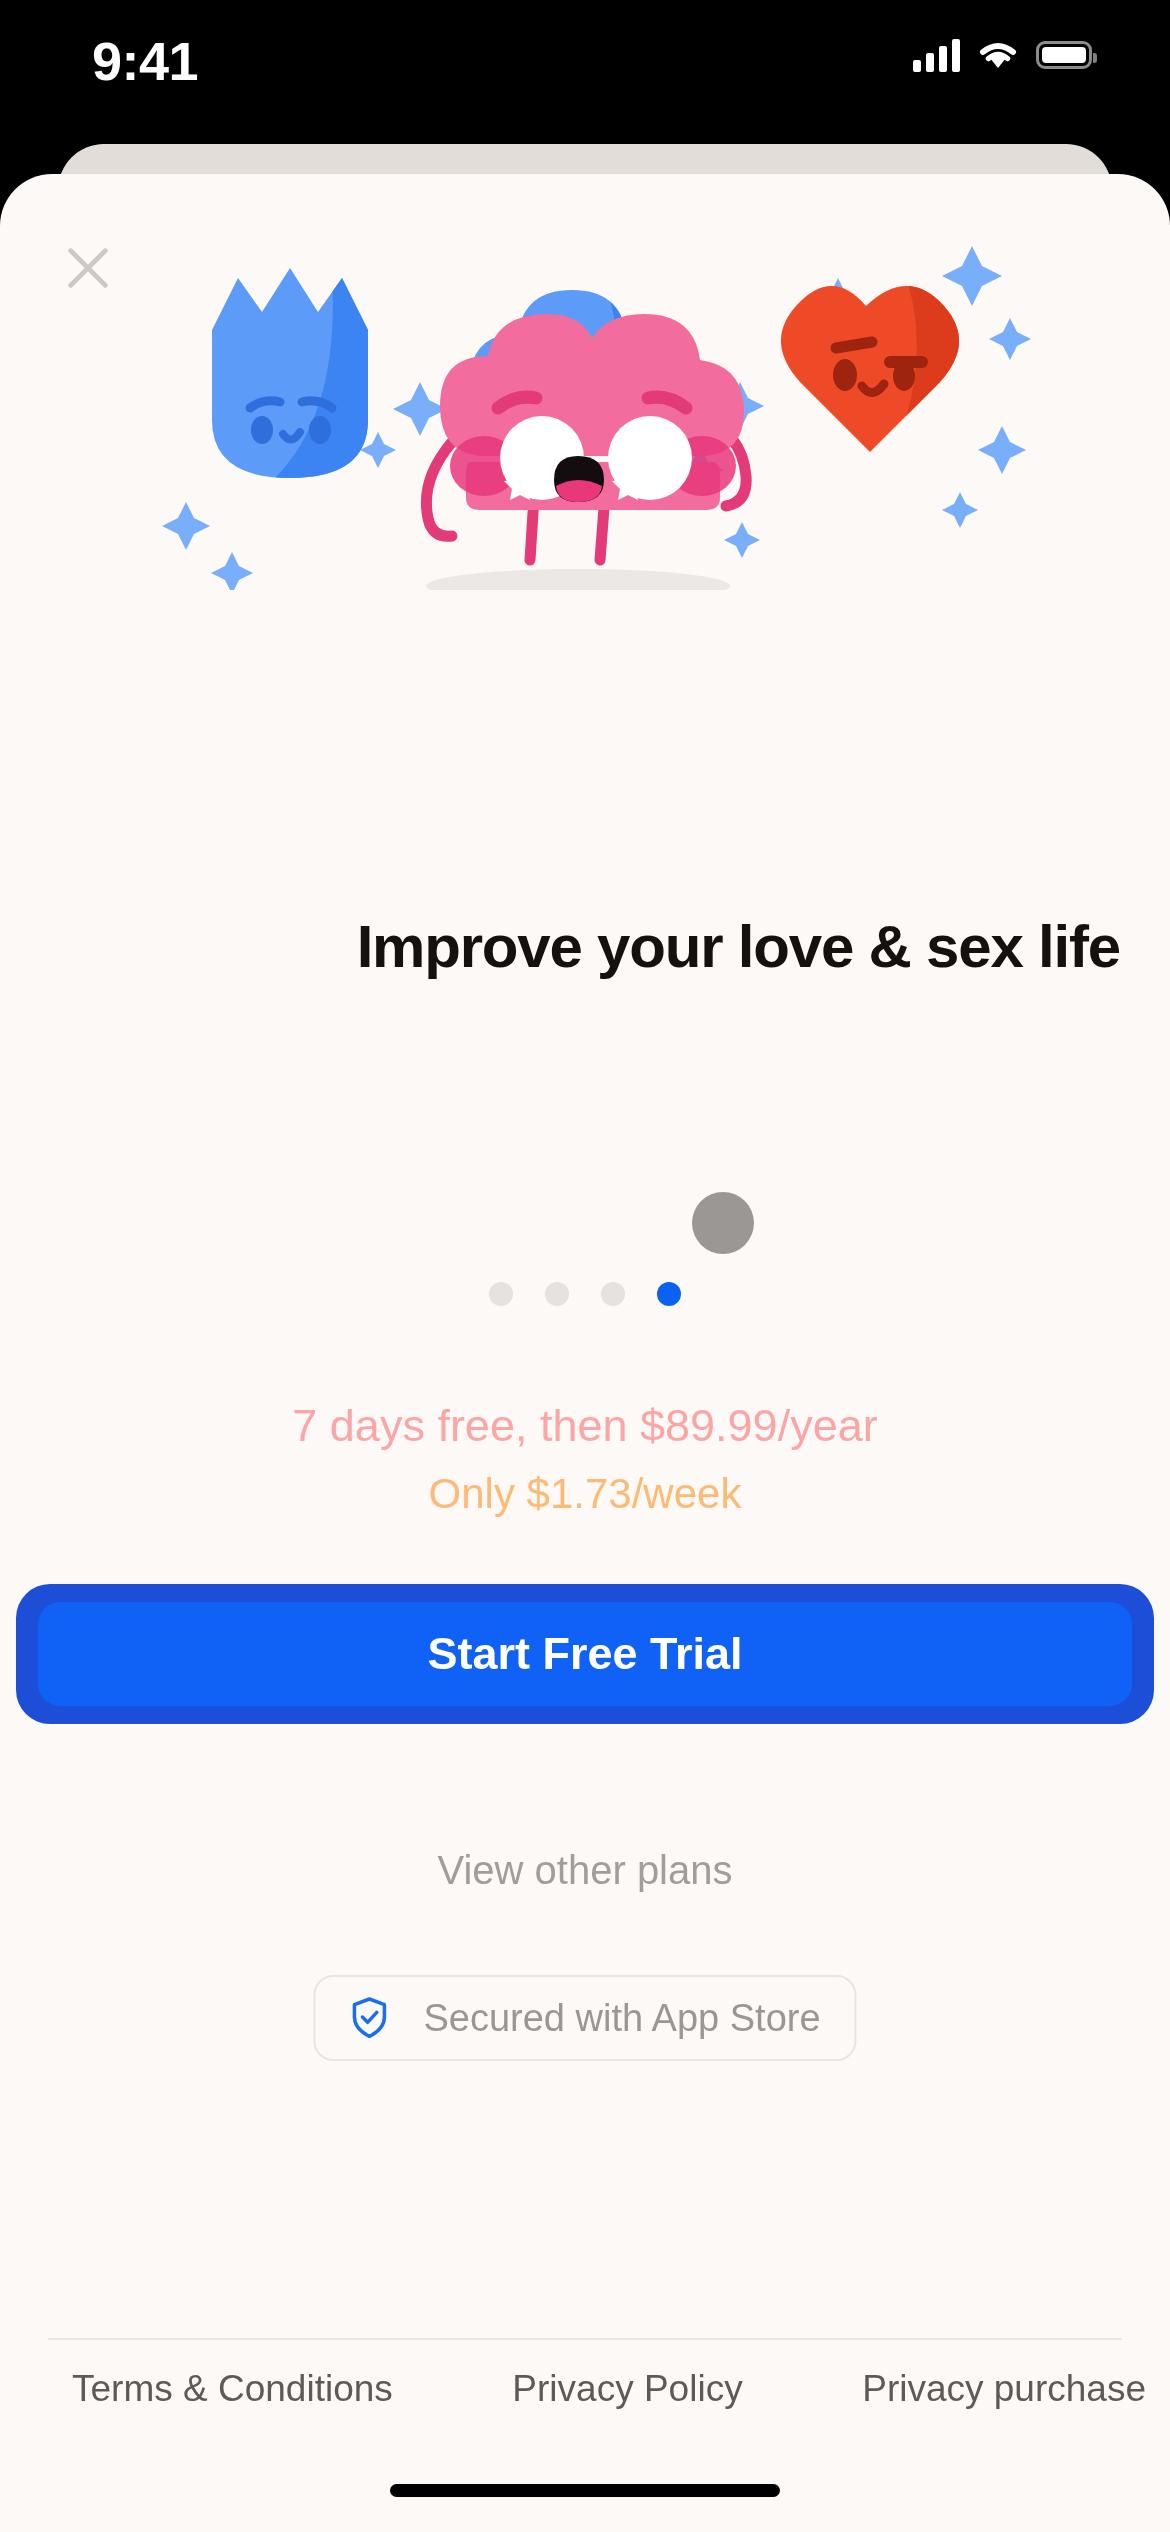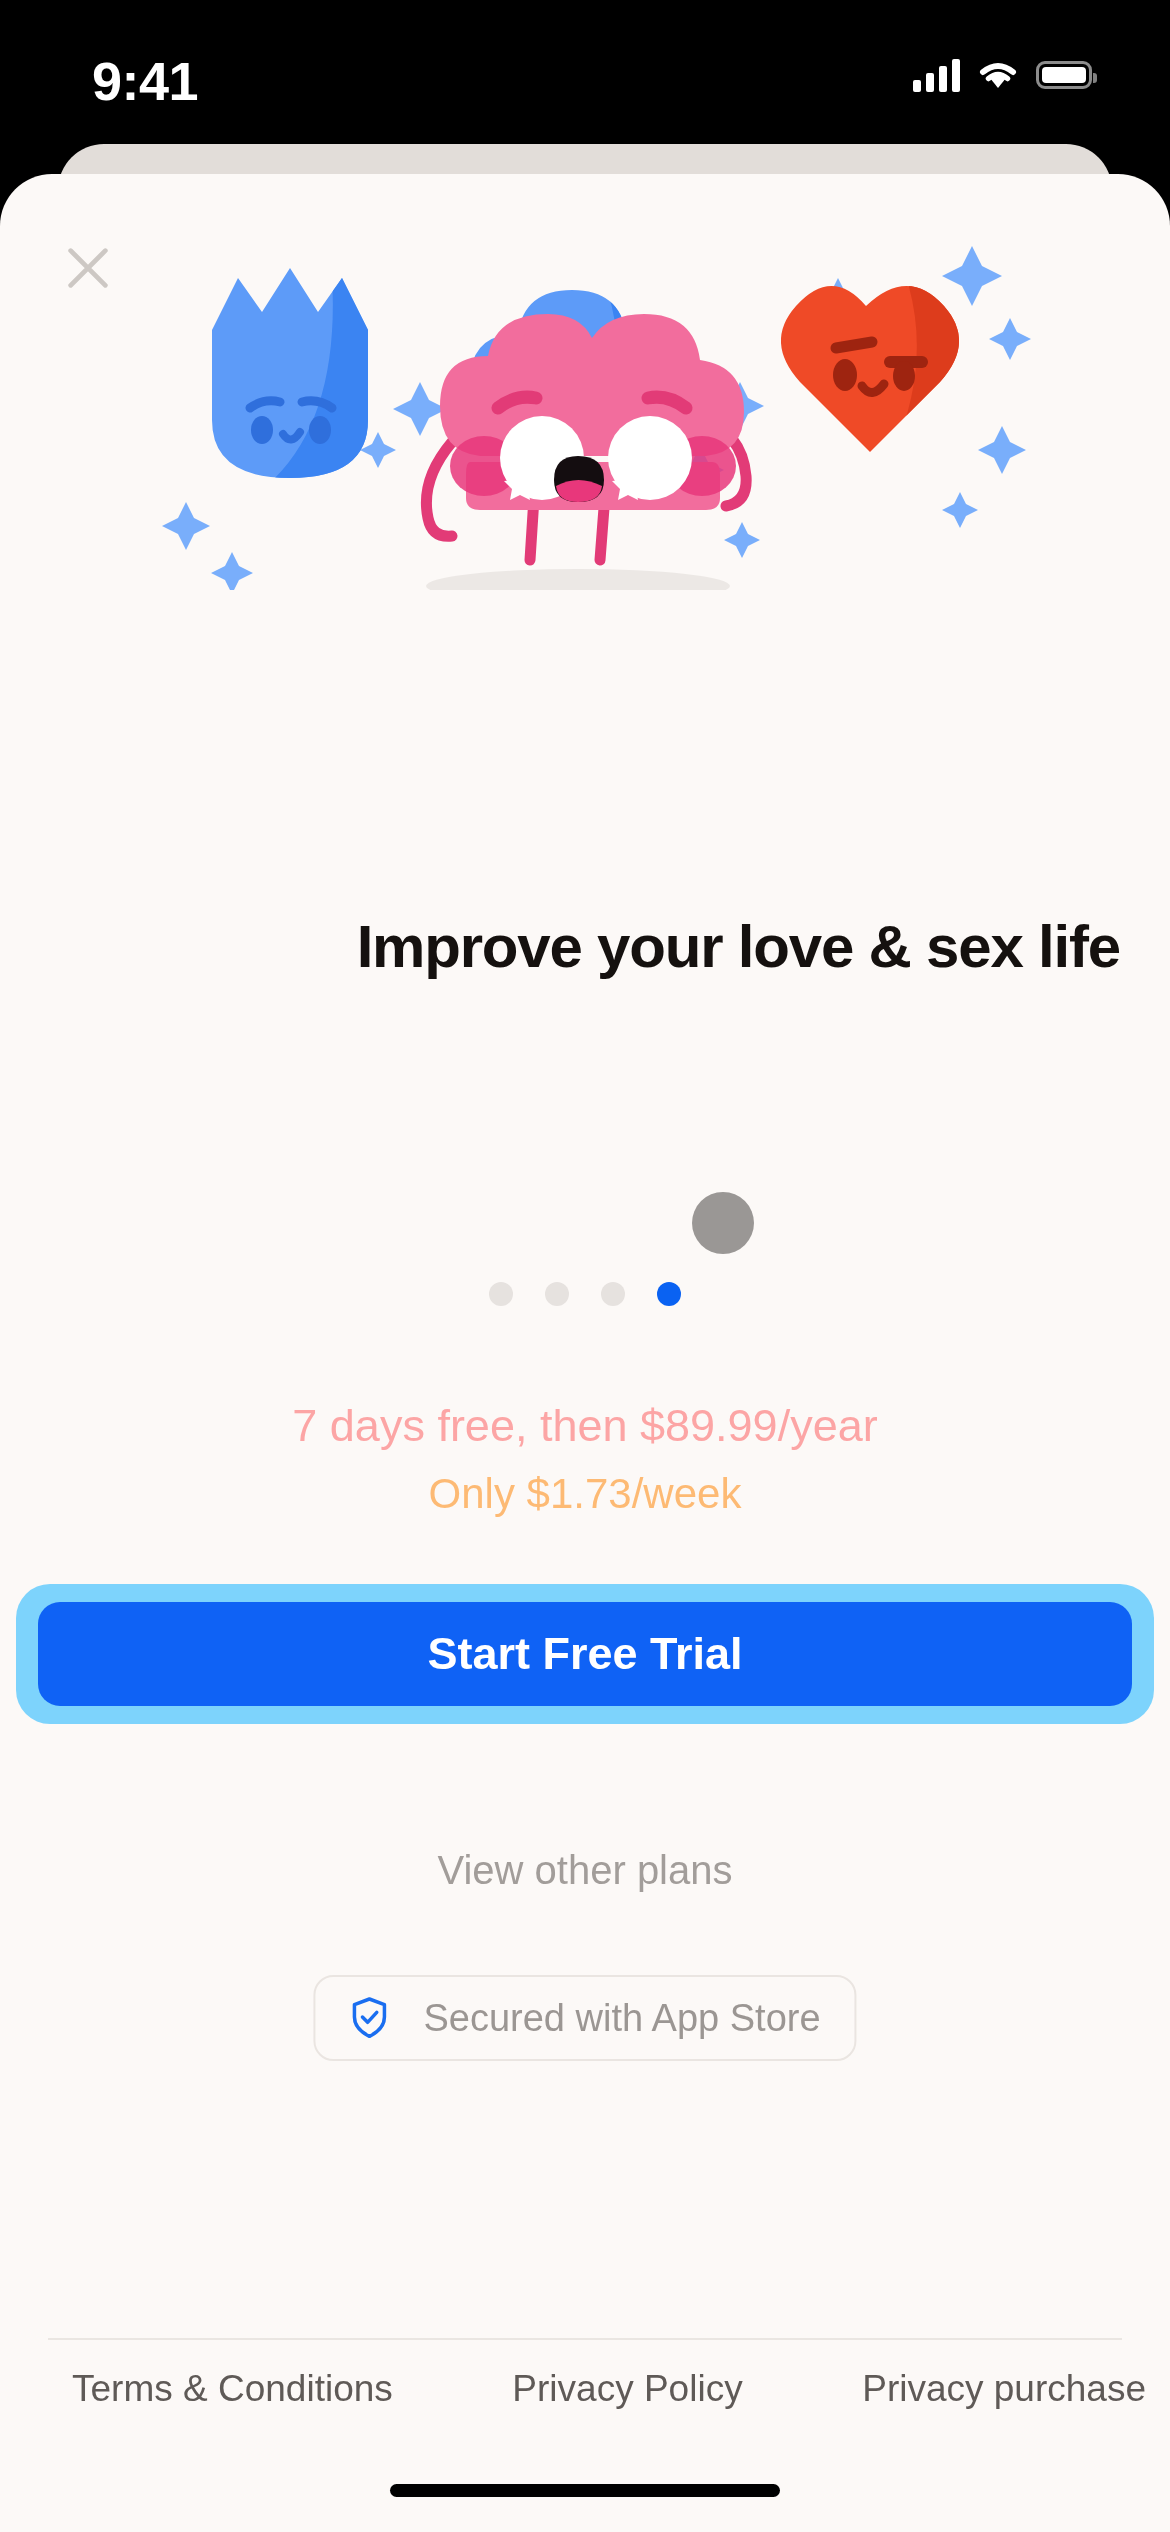--- a/index.html
+++ b/index.html
@@ -5,21 +5,21 @@
   * { margin:0; padding:0; box-sizing:border-box; }
   html, body {
     width:1170px; height:2532px;
     background:#000;
     font-family:"Liberation Sans", sans-serif;
     overflow:hidden;
   }
   #screen { position:relative; width:1170px; height:2532px; background:#000; overflow:hidden; }
 
   
-  .statusbar { position:absolute; top:0; left:0; width:1170px; height:140px; z-index:40;margin-top:20px; }
+  .statusbar { position:absolute; top:0; left:0; width:1170px; height:140px; z-index:40; }
   .sb-time {
     position:absolute; left:92px; top:30px; width:220px;
     color:#fff; font-size:54px; font-weight:700; letter-spacing:-0.5px;
   }
   .sb-right { position:absolute; right:78px; top:38px; display:flex; align-items:center; gap:16px; }
   .sig { display:flex; align-items:flex-end; gap:5px; height:34px; }
   .sig i { display:block; width:8px; background:#fff; border-radius:2px; }
   .sig i:nth-child(1){height:12px;} .sig i:nth-child(2){height:19px;}
   .sig i:nth-child(3){height:26px;} .sig i:nth-child(4){height:33px;}
   .batt { width:56px; height:28px; border:3px solid rgba(255,255,255,.55); border-radius:9px; padding:3px; position:relative; }
@@ -74,21 +74,21 @@
     text-align:center; color:#fca5a5; font-size:45px; font-weight:400;
   }
   .price-sub {
     position:absolute; left:60px; top:1470px; width:1050px; z-index:20;
     text-align:center; color:#fdba74; font-size:42px; font-weight:400;
   }
 
   
   .cta-ring {
     position:absolute; left:16px; top:1584px; width:1138px; height:140px; z-index:22;
-    background:#7dd3fc; border-radius:34px; padding:18px 22px;
+    background:#1d4ed8; border-radius:34px; padding:18px 22px;
   }
   .cta-btn {
     width:100%; height:100%; background:#0f62f5; border-radius:22px;
     display:flex; align-items:center; justify-content:center;
     color:#fff; font-size:45px; font-weight:700; cursor:pointer; border:none;
     font-family:"Liberation Sans", sans-serif;
   }
 
   .other-plans {
     position:absolute; left:60px; top:1848px; width:1050px; z-index:20;

